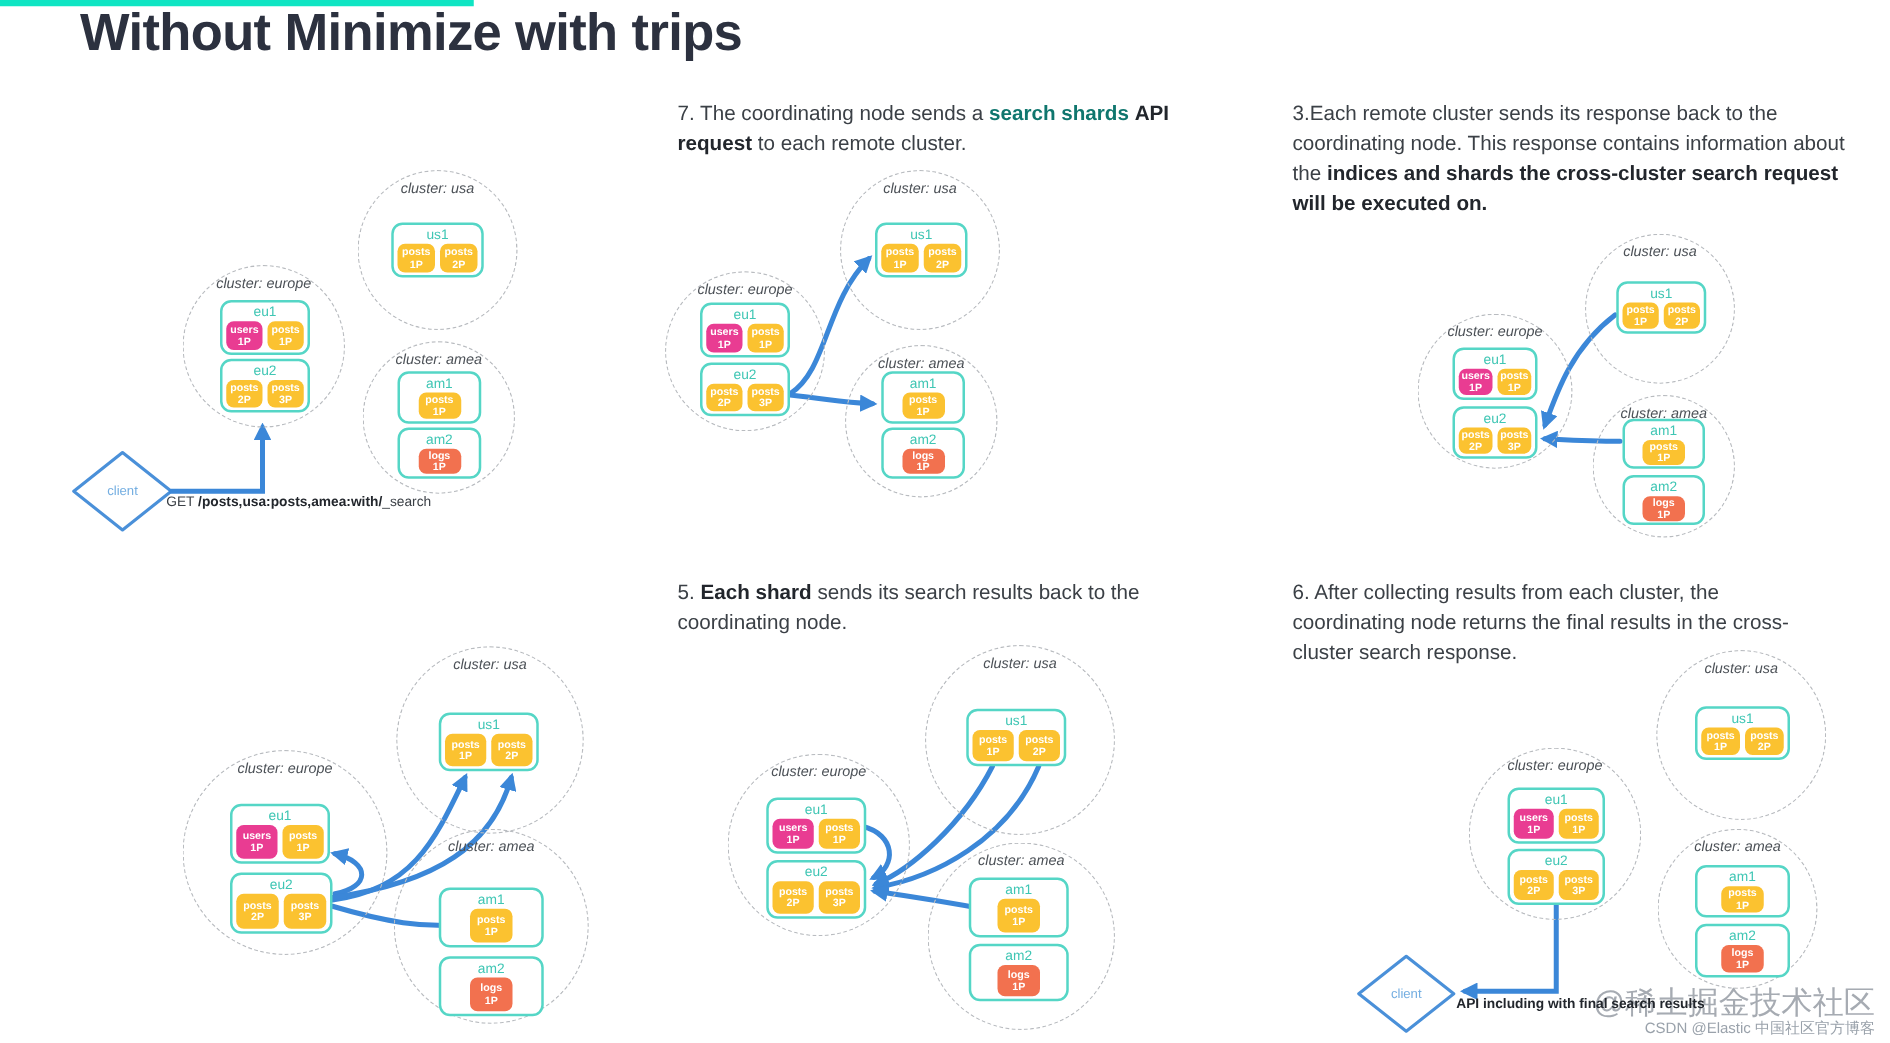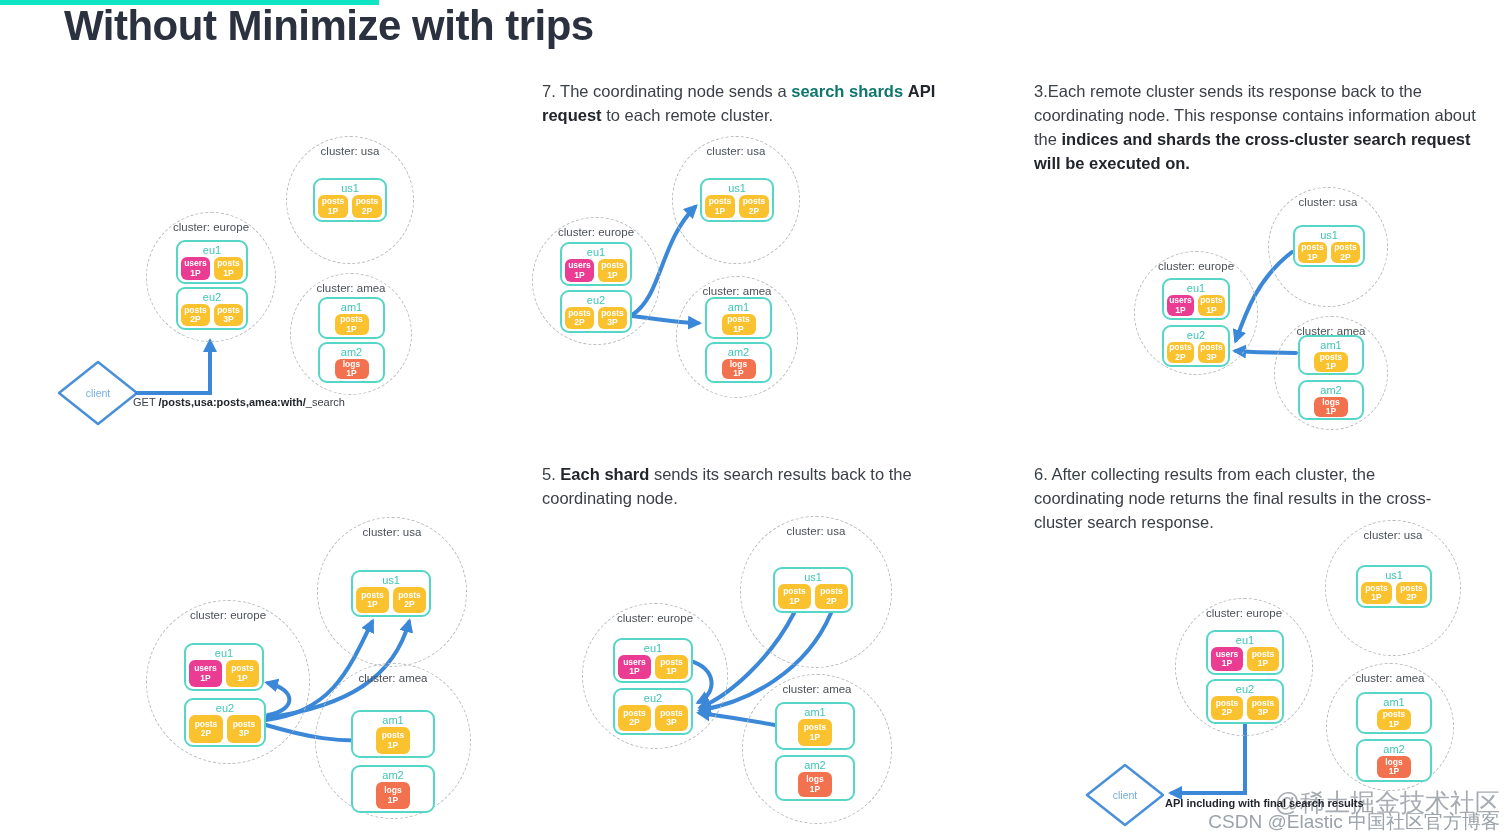--- a/index.html
+++ b/index.html
@@ -6,33 +6,33 @@
   body { margin:0; background:#fff; font-family:"Liberation Sans","DejaVu Sans",sans-serif; }
   #canvas { position:relative; width:1512px; height:834px; background:#fff; overflow:hidden; }
   .accent { position:absolute; left:0; top:0; width:379px; height:5px; }
   .title  { position:absolute; left:64px; top:1px; font-size:42px; line-height:50px;
             font-weight:800; letter-spacing:-0.5px; color:#2c313f; white-space:nowrap; }
   .step   { position:absolute; font-size:16.5px; line-height:24px; color:#3b4046; }
   .seg-n  { font-weight:400; }
   .seg-b  { font-weight:700; color:#22262c; }
   .seg-lb { font-weight:700; cursor:pointer; }
   .circle { position:absolute; border:1.6px dashed #b9bcc0; border-radius:50%; }
-  .clabel { position:absolute; font-size:11.5px; color:#4b5056; transform:translateX(-50%); white-space:nowrap; }
+  .clabel { position:absolute; font-size:11.5px; color:#4b5056; transform:translateX(-50%); white-space:nowrap;font-style:italic; }
   .node   { position:absolute; background:#fff; border:2px solid #55d6c6; border-radius:9px;
             display:flex; flex-direction:column; align-items:center; padding-top:1px; }
   .nname  { font-size:11px; line-height:14px; font-weight:400; }
   .chips  { display:flex; gap:4px; align-items:center; justify-content:center; }
   .chip   { border-radius:6px; color:#fff; font-weight:700; font-size:8.5px; line-height:9.5px;
             display:flex; flex-direction:column; align-items:center; justify-content:center; }
   .alabel { position:absolute; font-size:11px; color:#3a3f45; white-space:nowrap; }
   .alabel .seg-b { color:#22262c; }
   .cl-label { position:absolute; font-size:10.5px; color:#74aee1; transform:translate(-50%,-50%); }
   .wm     { position:absolute; right:12px; bottom:3px; text-align:right; }
   .wm-1   { font-size:25px; line-height:22px; color:#a6abb2; }
-  .wm-2   { font-size:19px; line-height:18px; color:#9aa2ab; }
+  .wm-2   { font-size:12px; line-height:18px; color:#9aa2ab; }
   svg.flows { position:absolute; left:0; top:0; pointer-events:none; }
 </style>
 </head>
 <body>
 
 <div id="canvas">
   <div class="accent" style="background: rgb(15, 229, 195);"></div>
   <div class="title" style="color: rgb(44, 49, 63);">Without Minimize with trips</div>
   <svg class="flows" width="1512" height="834">
     <defs>

